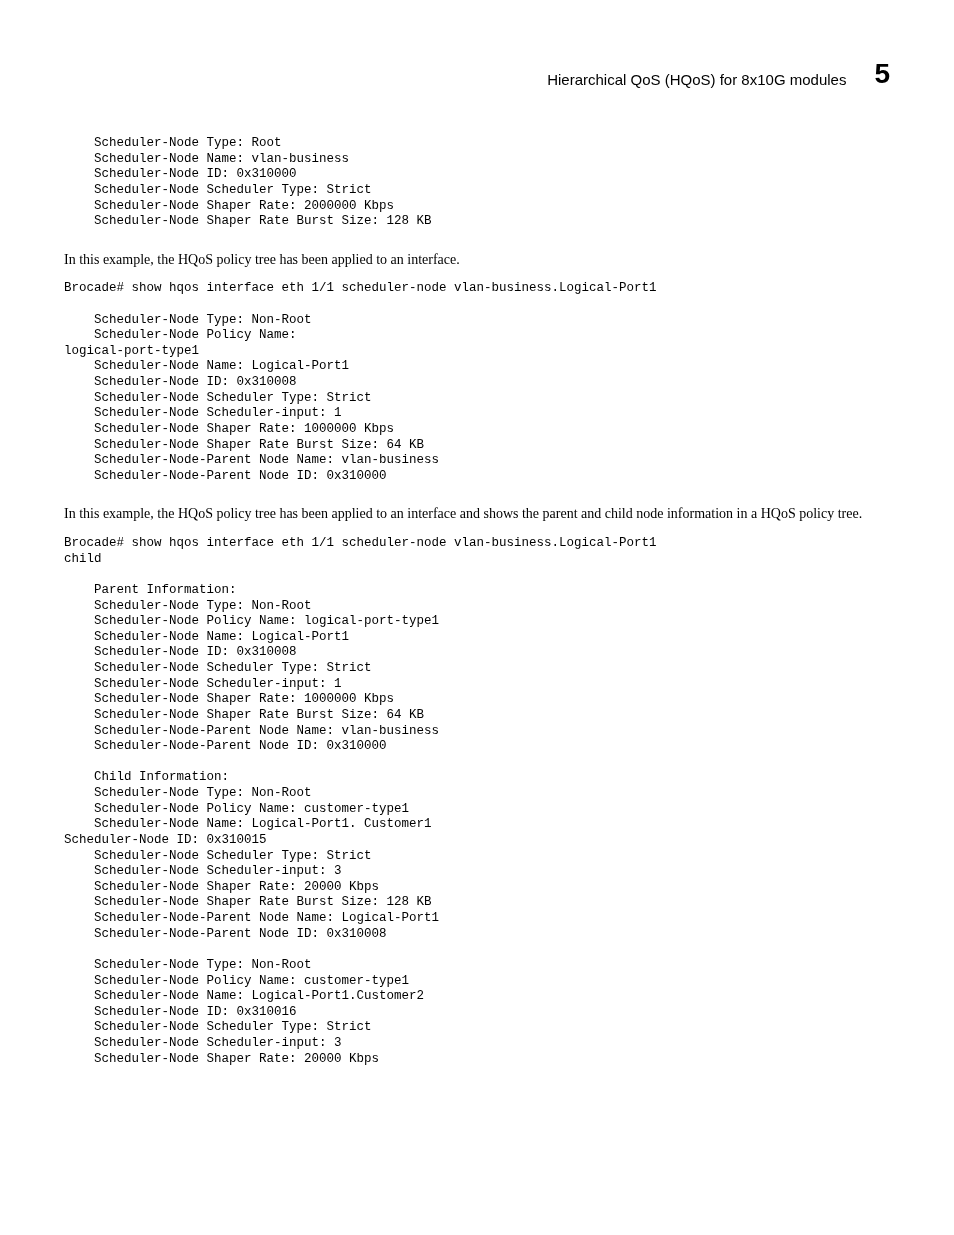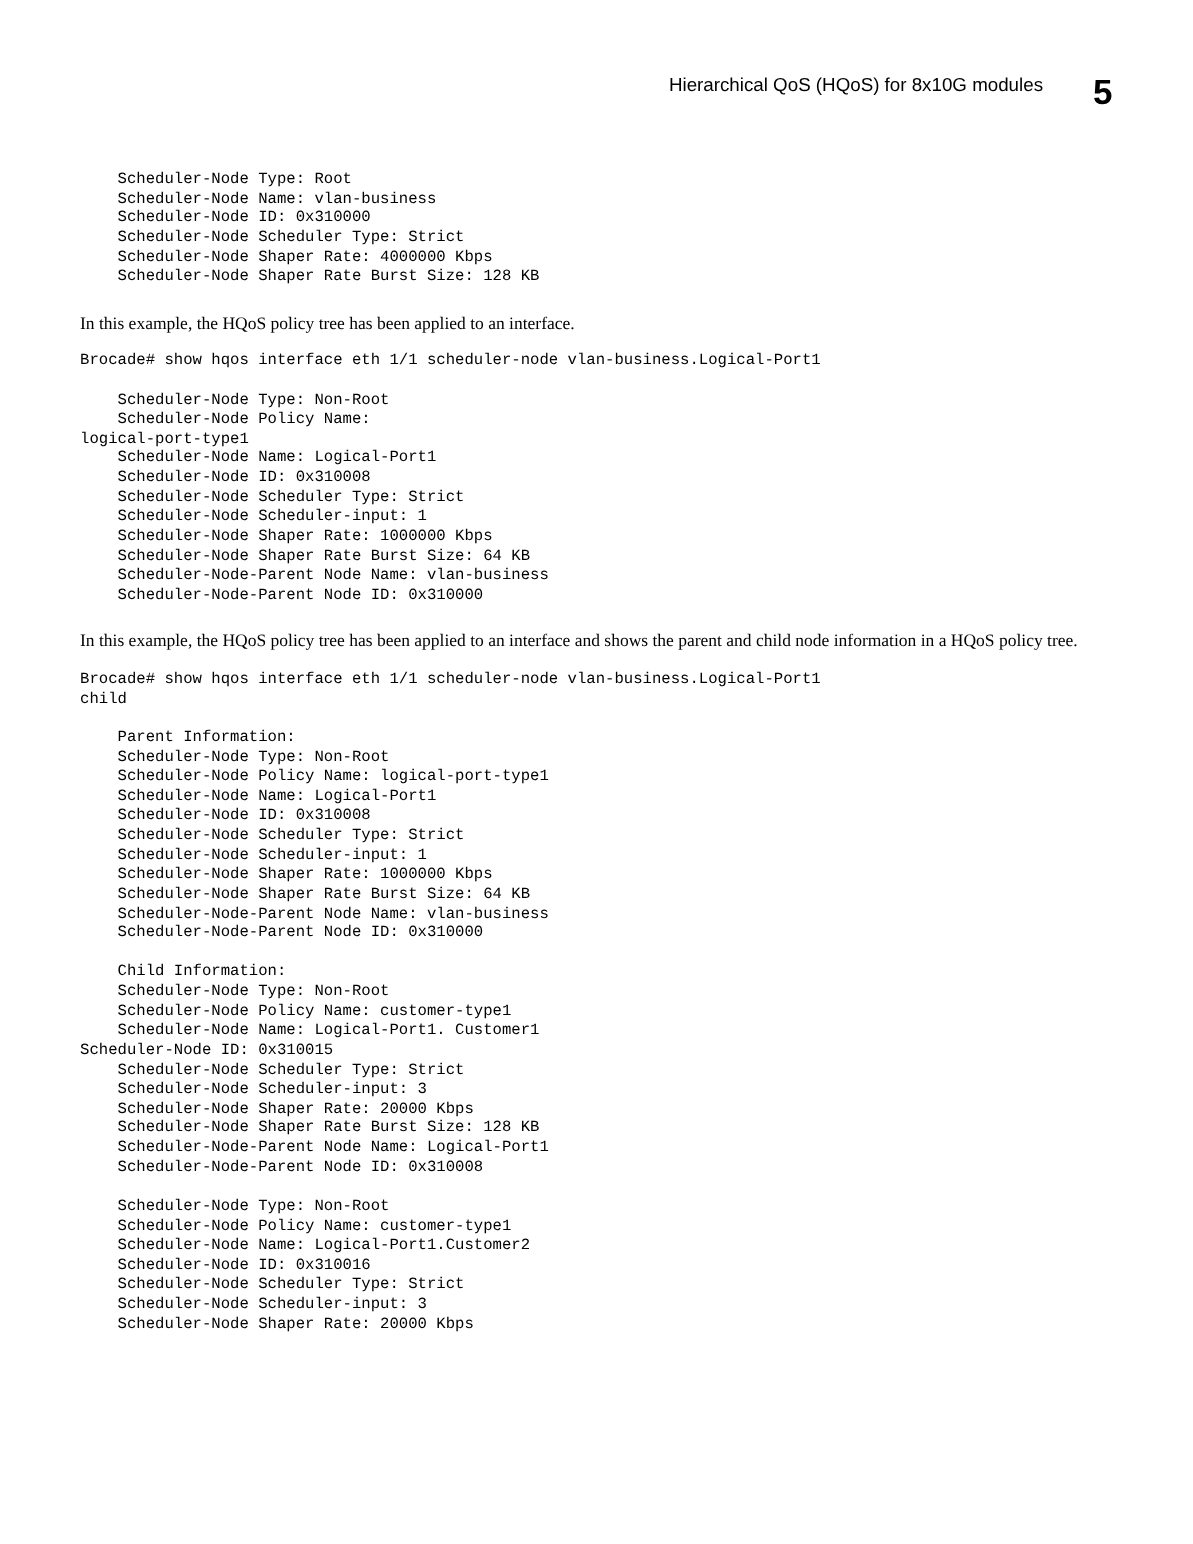--- a/index.html
+++ b/index.html
@@ -9,22 +9,22 @@
       font-family: Arial, Helvetica, sans-serif;
       color: #000;
       width: 954px;
     }
     .page {
       padding: 60px 64px 60px 64px;
     }
     .header {
       display: flex;
       justify-content: flex-end;
-      align-items: flex-start;
-      gap: 40px;
+      align-items: flex-end;
+      gap: 28px;
       margin-bottom: 48px;
     }
     .header-text {
       font-size: 15px;
       color: #000;
     }
     .chapter-number {
       font-family: Arial, Helvetica, sans-serif;
       font-size: 28px;
       font-weight: bold;
@@ -56,21 +56,21 @@
 
   <div class="header">
     <span class="header-text">Hierarchical QoS (HQoS) for 8x10G modules</span>
     <span class="chapter-number">5</span>
   </div>
 
   <pre class="code-block indent">    Scheduler-Node Type: Root
     Scheduler-Node Name: vlan-business
     Scheduler-Node ID: 0x310000
     Scheduler-Node Scheduler Type: Strict
-    Scheduler-Node Shaper Rate: 4000000 Kbps
+    Scheduler-Node Shaper Rate: 2000000 Kbps
     Scheduler-Node Shaper Rate Burst Size: 128 KB</pre>
 
   <p class="body-text">In this example, the HQoS policy tree has been applied to an interface.</p>
 
   <pre class="code-block">Brocade# show hqos interface eth 1/1 scheduler-node vlan-business.Logical-Port1
 
     Scheduler-Node Type: Non-Root
     Scheduler-Node Policy Name: 
 logical-port-type1
     Scheduler-Node Name: Logical-Port1

